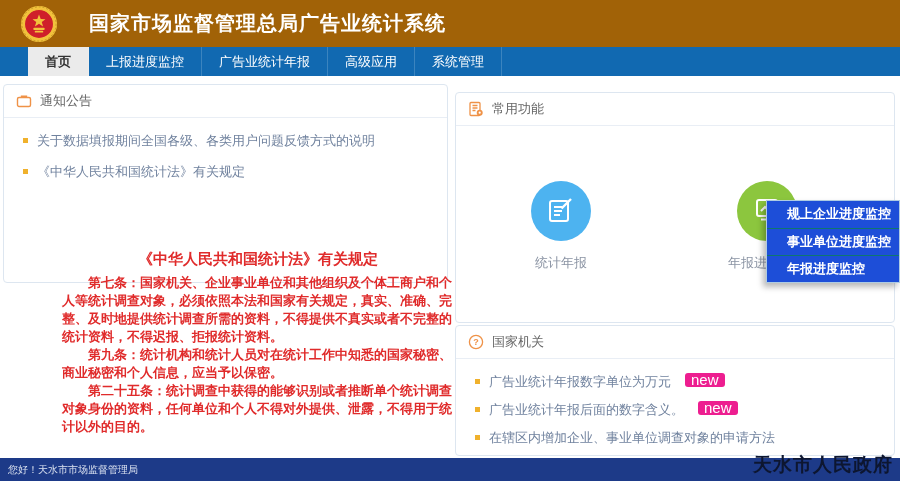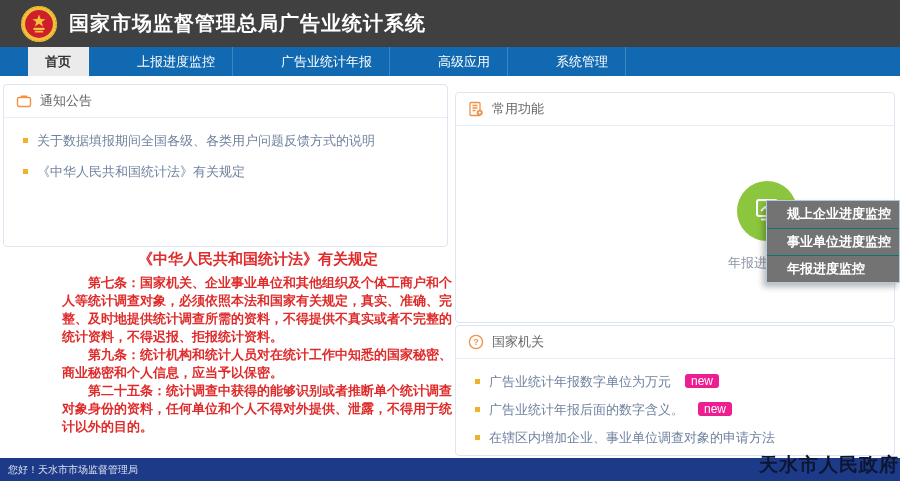--- a/index.html
+++ b/index.html
@@ -4,53 +4,53 @@
 <style>
   * { margin:0; padding:0; box-sizing:border-box; }
   html,body { background:#fff; }
   .page {
     position:relative; width:900px; height:481px; overflow:hidden;
     background:#fff; font-family:"Liberation Sans", sans-serif;
   }
   
   .top {
     position:absolute; top:0; left:0; right:0; height:47px;
-    background:#404040; display:flex; align-items:center; padding-left:20px;
+    background:#a16207; display:flex; align-items:center; padding-left:20px;gap:20px;
   }
   .emblem { width:38px; height:38px; margin-right:11px; flex:0 0 auto; }
   .top-title { color:#ffffff; font-size:20px; font-weight:bold; letter-spacing:1px; }
   
   .nav {
     position:absolute; top:47px; left:0; right:0; height:29px;
-    background:#1169b1; display:flex; padding-left:28px;gap:31px;
+    background:#1169b1; display:flex; padding-left:28px;
   }
   .tab {
     color:#ffffff; font-size:13px; line-height:29px; padding:0 17px;
     cursor:pointer; border-right:1px solid rgba(255,255,255,0.18); white-space:nowrap;
   }
   .tab.active { background:#ebebeb; color:#333333; font-weight:bold; }
   
   .panel {
     position:absolute; background:#ffffff; border:1px solid #dde6f0; border-radius:4px;
   }
-  .panel-notice { left:3px;  top:84px;  width:445px; height:163px; }
+  .panel-notice { left:3px;  top:84px;  width:445px; height:199px; }
   .panel-func   { left:455px; top:92px; width:440px; height:231px; }
   .panel-faq    { left:455px; top:325px; width:440px; height:131px; }
   .panel-hd {
     height:33px; border-bottom:1px solid #e9eef5; display:flex; align-items:center;
     padding-left:12px; gap:8px; font-size:13px; color:#666666;
   }
   .panel-hd svg { flex:0 0 auto; }
   
   .item-list { list-style:none; padding:14px 14px 0 19px; }
   .item-list li { font-size:13px; color:#70829e; margin-bottom:13px; cursor:pointer; white-space:nowrap; }
   .bullet { display:inline-block; width:5px; height:5px; background:#f0b12c; margin-right:9px; vertical-align:2px; }
   .badge-new {
     display:inline-block; margin-left:14px; background:#ed1e90; color:#ffffff;
-    font-size:12px; line-height:14px; padding:0 6px; border-radius:3px; vertical-align:1px;
+    font-size:15px; line-height:14px; padding:0 6px; border-radius:3px; vertical-align:1px;
   }
   .faq-list li { margin-bottom:10px; }
   
   .statute {
     position:absolute; left:62px; top:250px; width:392px;
     font-family:"Liberation Serif", serif; color:#e02b2b;
   }
   .statute-title { text-align:center; font-weight:bold; font-size:15px; margin-bottom:5px; }
   .statute p { font-size:13px; line-height:18px; text-indent:2em; font-weight:bold; }
   
@@ -60,36 +60,36 @@
   .func-circle {
     width:60px; height:60px; border-radius:50%; margin:0 auto;
     display:flex; align-items:center; justify-content:center;
   }
   .c-blue  { background:#4db3f0; }
   .c-green { background:#8cc63e; }
   .func-label { margin-top:13px; font-size:13px; color:#8a93a3; white-space:nowrap; }
   
   .ctx {
     position:absolute; left:766px; top:200px; width:134px; z-index:5;
-    background:#737373; border:1px solid #aecbe2;
+    background:#1d4ed8; border:1px solid #aecbe2;
     box-shadow:-3px 4px 6px rgba(0,0,0,0.28);
   }
   .ctx-item {
     height:27px; line-height:26px; color:#ffffff; font-size:13px; font-weight:bold;
     padding-left:20px; border-top:1px solid #0f766e; cursor:pointer; white-space:nowrap;
   }
   .ctx-item:first-child { border-top:none; }
   
   .footer {
     position:absolute; left:0; right:0; top:458px; height:23px; background:#1d3a88;
     color:#dbe2f0; font-size:10px; line-height:23px; padding-left:8px; z-index:4;
   }
   
   .watermark {
-    position:absolute; top:452px; right:1px; z-index:6;
+    position:absolute; top:452px; right:7px; z-index:6;
     font-family:"Liberation Serif", serif; font-size:19px; font-weight:bold;
     color:#0d1630; letter-spacing:1px; pointer-events:none;
   }
 </style>
 </head>
 <body>
 
 <div class="page">
 
   <div class="top">
@@ -136,20 +136,30 @@
   <div class="panel panel-func">
     <div class="panel-hd">
       <svg width="16" height="16" viewBox="0 0 16 16" fill="none" stroke="#ef9247" stroke-width="1.3">
         <rect x="2" y="1.5" width="10" height="13" rx="1"></rect>
         <path d="M4.5 4.5h5M4.5 7h5M4.5 9.5h3"></path>
         <circle cx="11.7" cy="11.7" r="3" fill="#ef9247" stroke="none"></circle>
         <circle cx="11.7" cy="11.7" r="1.1" fill="#ffffff" stroke="none"></circle>
       </svg>
       <span>常用功能</span>
     </div>
+    <div class="func-item func-item-1">
+      <div class="func-circle c-blue">
+        <svg width="30" height="30" viewBox="0 0 30 30" fill="none" stroke="#ffffff" stroke-width="2">
+          <rect x="4" y="5" width="18" height="20" rx="2"></rect>
+          <path d="M8 11h8M8 15h8M8 19h6"></path>
+          <path d="M15.5 12.5L25 3" stroke-width="2.4"></path>
+        </svg>
+      </div>
+      <div class="func-label">统计年报</div>
+    </div>
     <div class="func-item func-item-2">
       <div class="func-circle c-green">
         <svg width="30" height="30" viewBox="0 0 30 30" fill="none" stroke="#ffffff" stroke-width="2">
           <rect x="5" y="4" width="20" height="16" rx="2"></rect>
           <path d="M9 15l4-4 3 3 5-6"></path>
           <path d="M21 7.5l1.5.5-.5 1.8"></path>
           <path d="M9 23.5h7"></path>
         </svg>
       </div>
       <div class="func-label">年报进度监控</div>

